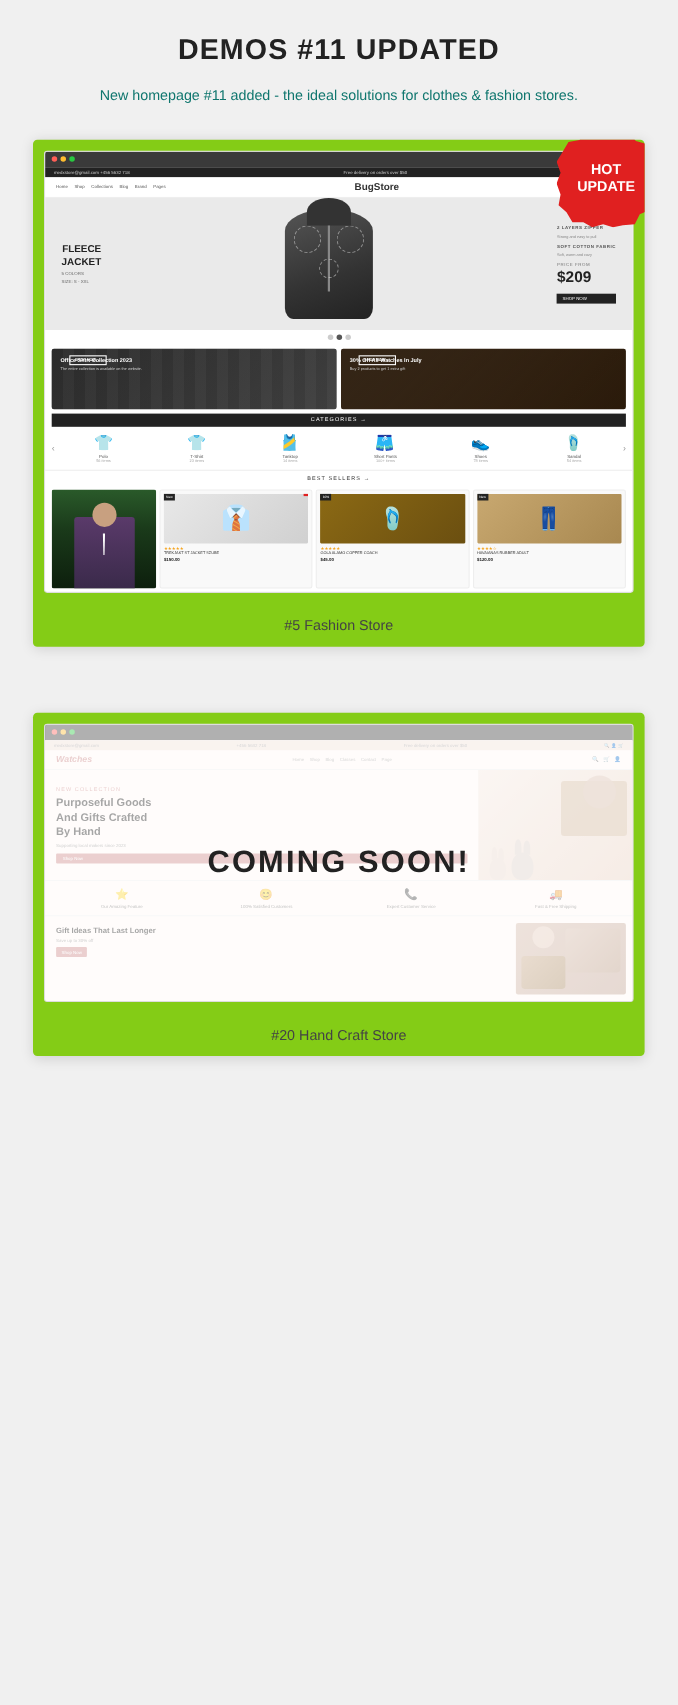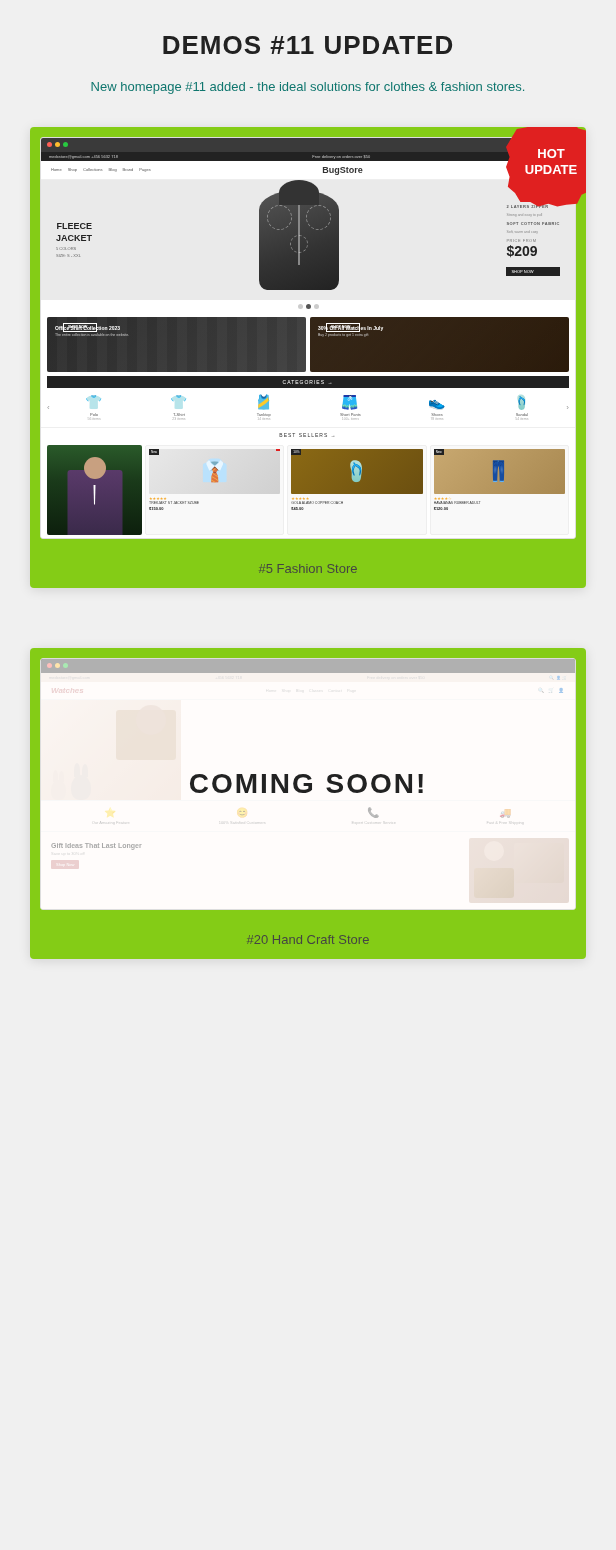--- a/index.html
+++ b/index.html
@@ -767,20 +767,26 @@
             <span>Page</span>
           </div>
           <div style="display:flex; gap:4px; font-size:5px; color:#c88;">
             <span>🔍</span>
             <span>🛒</span>
             <span>👤</span>
           </div>
         </div>
 
         <div class="store2-hero">
+          <div class="store2-hero-left">
+            <div class="store2-collection-label">New Collection</div>
+            <div class="store2-hero-title">Purposeful Goods<br>And Gifts Crafted<br>By Hand</div>
+            <div class="store2-hero-sub">Supporting local makers since 2023</div>
+            <div class="store2-hero-btn">Shop Now</div>
+          </div>
           <div class="store2-hero-right">
 
             <div style="position:relative; width:100%; height:100%; background: linear-gradient(135deg, #f5e8e0 0%, #e8d0c0 100%);">
 
               <div style="position:absolute; bottom:0; left:10px;">
                 <div style="width:15px; height:20px; background:#e8d8cc; border-radius:50% 50% 40% 40%; position:relative;">
                   <div style="position:absolute; top:-10px; left:2px; width:5px; height:12px; background:#e8d8cc; border-radius:50% 50% 0 0;"></div>
                   <div style="position:absolute; top:-9px; left:8px; width:5px; height:11px; background:#e8d8cc; border-radius:50% 50% 0 0;"></div>
                 </div>
               </div>

